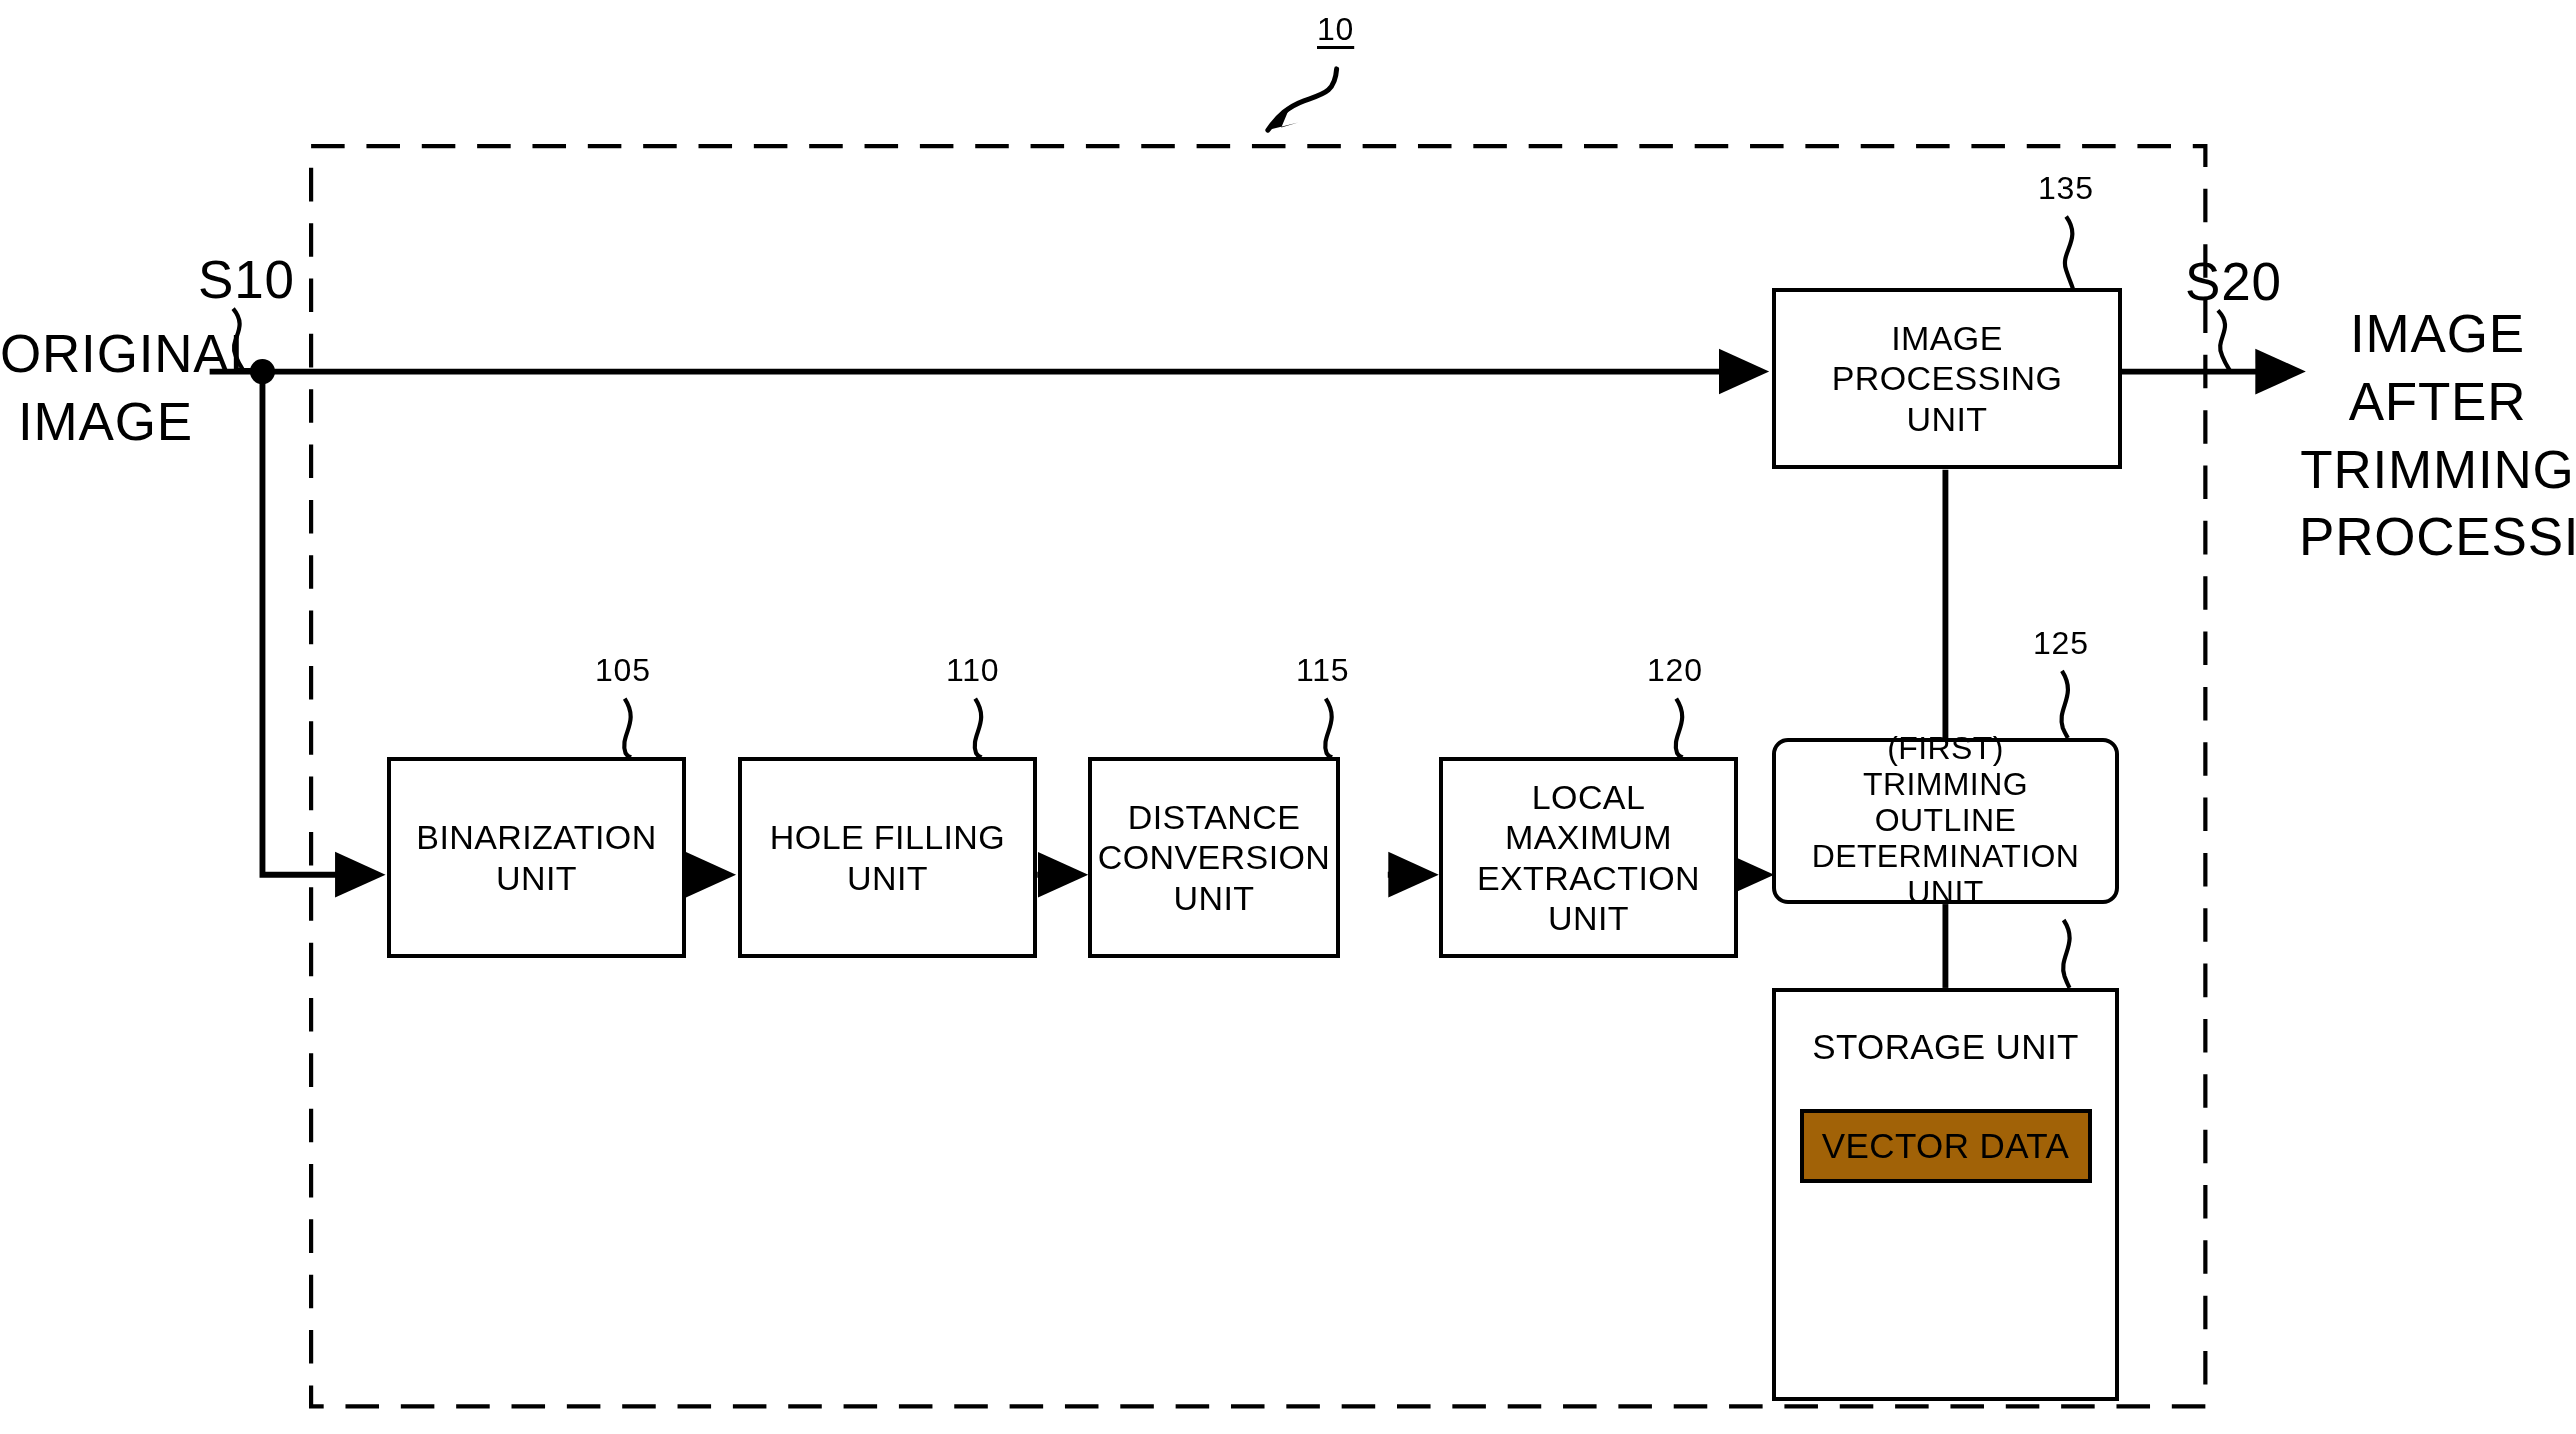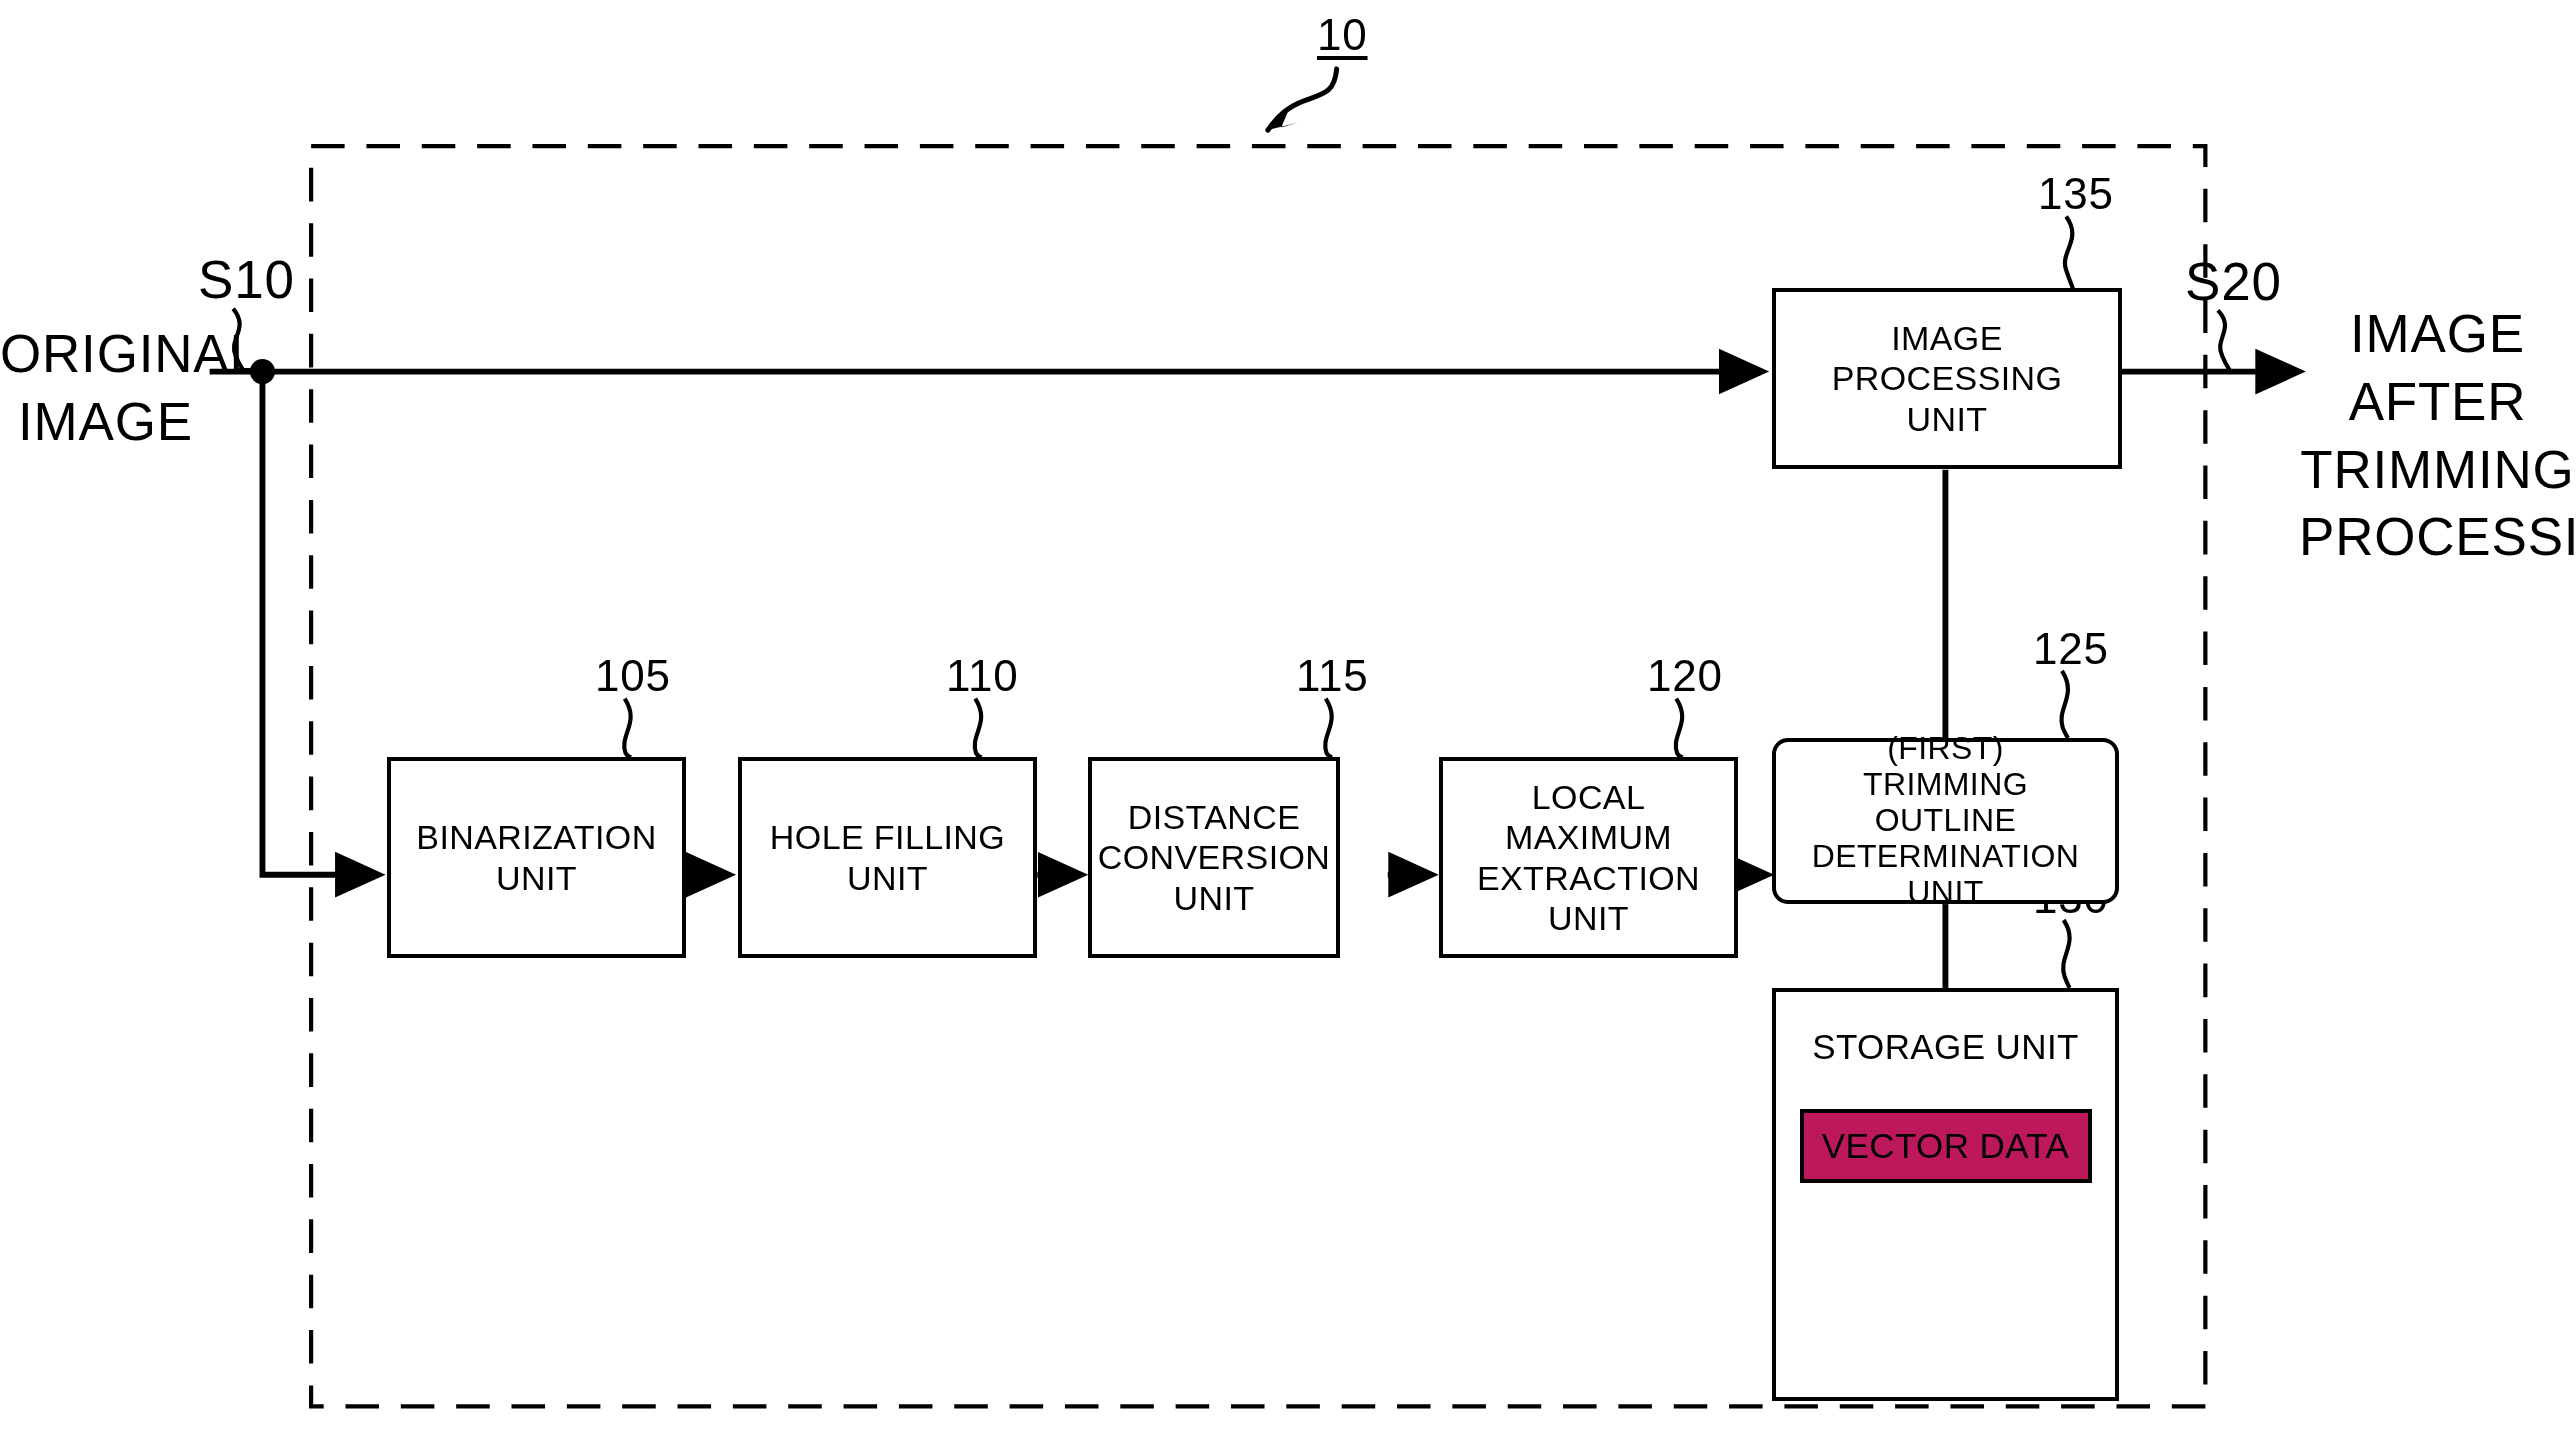--- a/index.html
+++ b/index.html
@@ -5,26 +5,26 @@
   html,body{margin:0;padding:0;background:#ffffff;}
   body{width:2576px;height:1435px;position:relative;overflow:hidden;
        font-family:"Liberation Sans","DejaVu Sans",sans-serif;color:#000;}
   #stage{position:absolute;left:0;top:0;width:2576px;height:1435px;}
   svg.layer{position:absolute;left:0;top:0;width:2576px;height:1435px;overflow:visible;}
   .blk{position:absolute;border:4.2px solid #000;background:#fff;box-sizing:border-box;
        display:flex;align-items:center;justify-content:center;text-align:center;
        font-size:34px;line-height:1.18;letter-spacing:0.4px;}
   .blk .inner{padding:0 6.7px;white-space:pre-line;}
   .lbl{position:absolute;font-size:53px;line-height:1;letter-spacing:0.8px;white-space:pre-line;text-align:center;}
-  .num{position:absolute;font-size:44px;line-height:1;letter-spacing:0.8px;}
+  .num{position:absolute;font-size:32px;line-height:1;letter-spacing:0.8px;}
   .num.und{text-decoration:underline;text-underline-offset:5.9px;}
   .sideblk{position:absolute;border:4.2px solid #000;background:#fff;box-sizing:border-box;
            font-size:35px;letter-spacing:0.4px;}
   .sidetitle{position:absolute;left:0;right:0;text-align:center;font-size:35px;}
-  .vecbox{position:absolute;border:4.2px solid #000;background:#be185d;box-sizing:border-box;
+  .vecbox{position:absolute;border:4.2px solid #000;background:#a16207;box-sizing:border-box;
           display:flex;align-items:center;justify-content:center;font-size:35px;letter-spacing:0.4px;}
 </style>
 </head>
 <body>
 
 <div id="stage">
 
   <svg class="layer" viewBox="0 0 3072 1711">
     <defs>
       <marker id="arw" markerWidth="9" markerHeight="9" refX="7.2" refY="4.5" orient="auto" markerUnits="strokeWidth">

